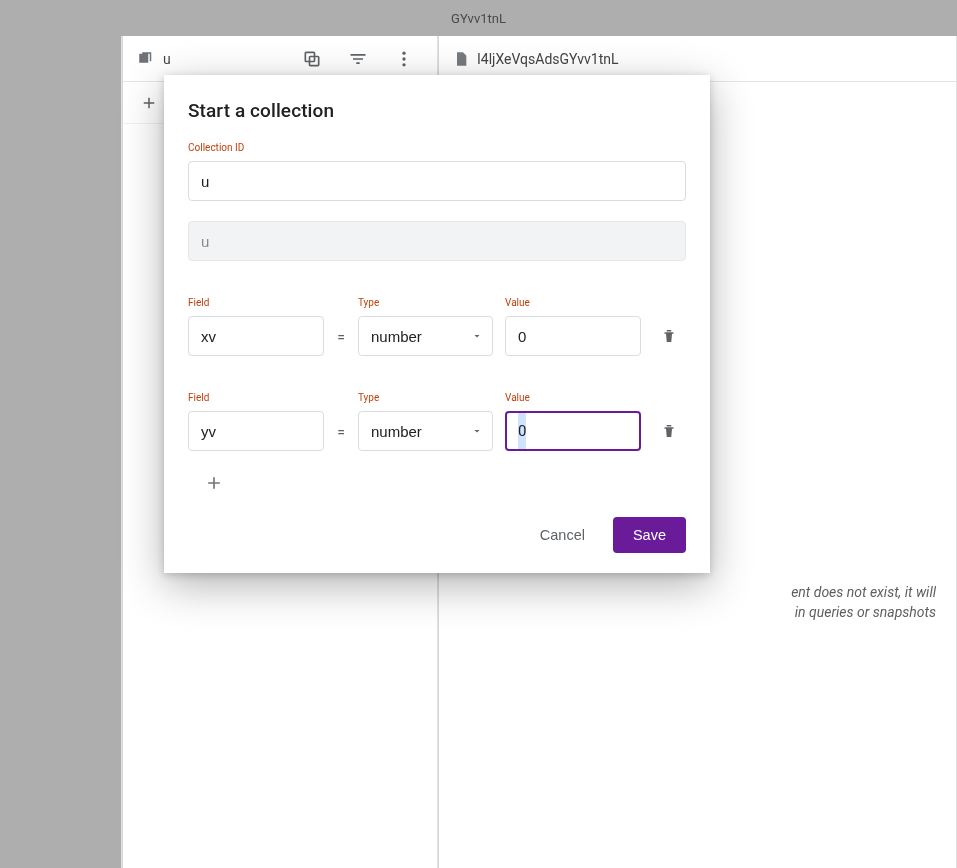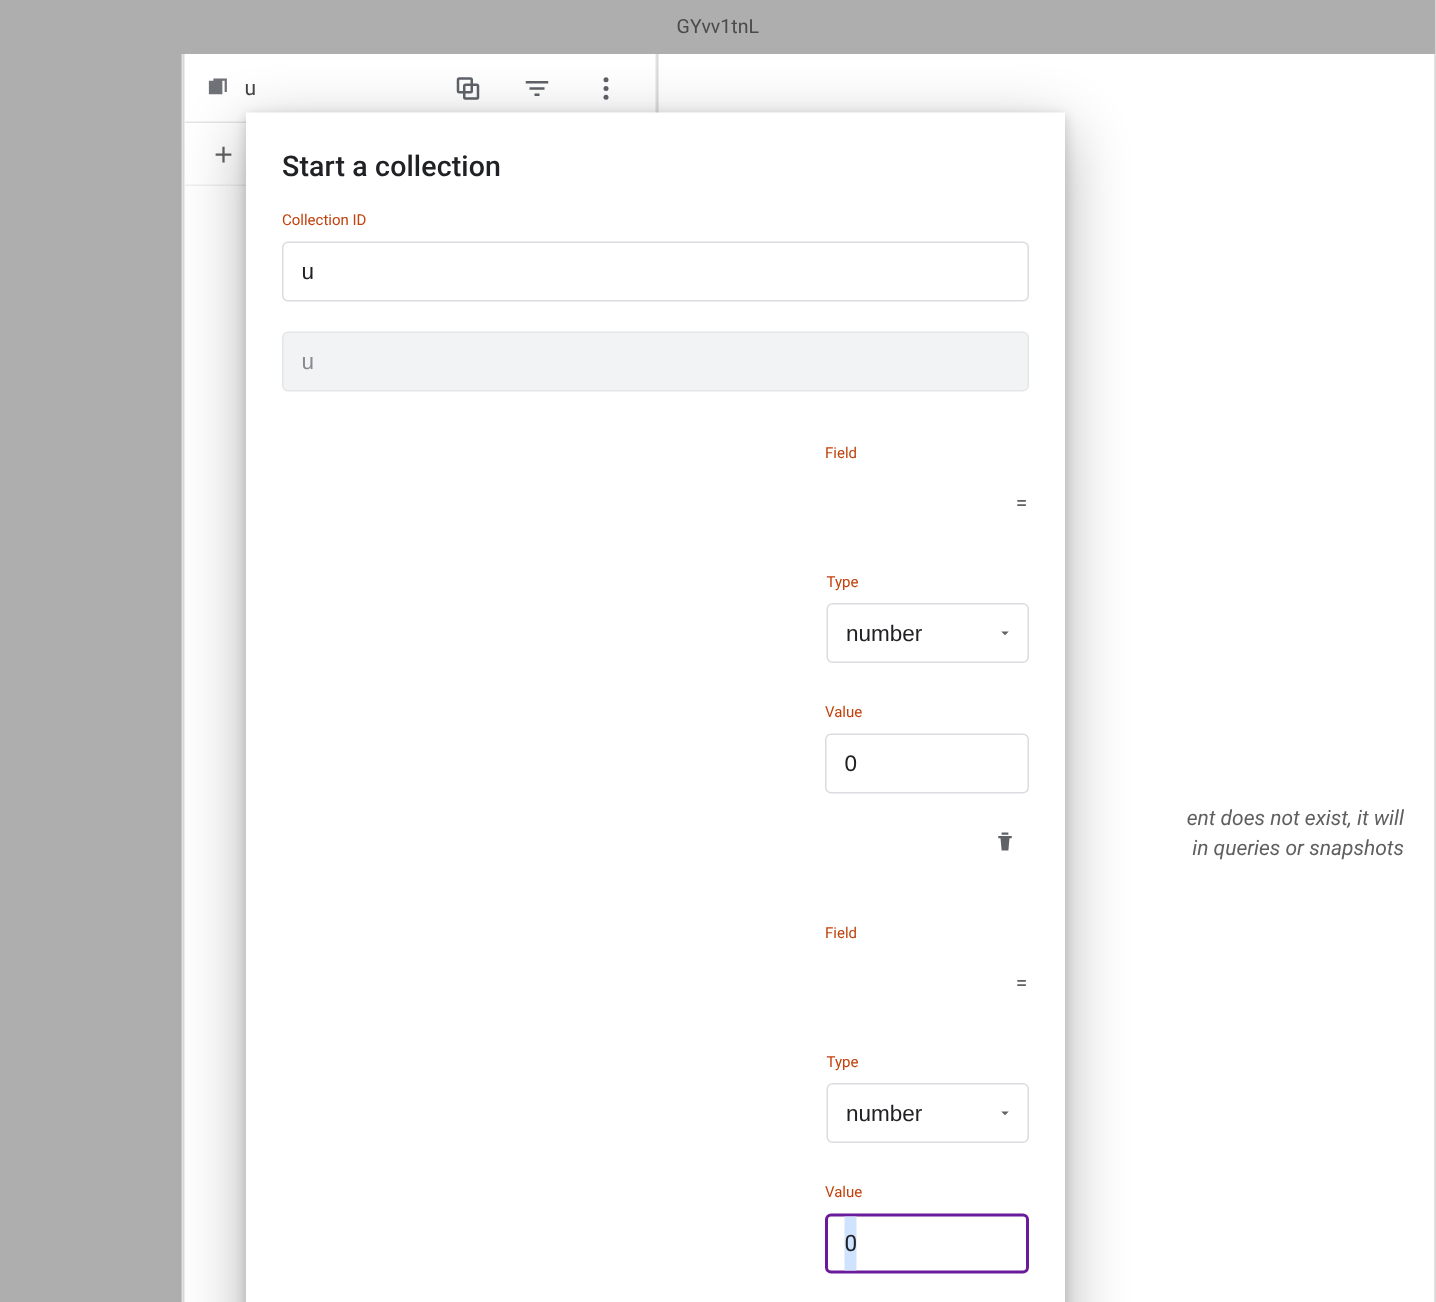--- a/index.html
+++ b/index.html
@@ -141,21 +141,20 @@
       background: #f1f3f4;
       color: #888b8e;
       border: 1px solid #e4e6e8;
     }
     .group { margin-bottom: 20px; }
     .field-row {
       display: flex;
       align-items: flex-end;
       gap: 12px;
       margin-bottom: 20px;
-      flex-direction: column;
     }
     .col-field { width: 136px; }
     .col-type  { width: 135px; }
     .col-value { width: 136px; }
     .eqsign {
       color: #616161;
       font-size: 14px;
       padding-bottom: 11px;
       width: 10px;
       text-align: center;
@@ -277,20 +276,28 @@
     <div class="subrow">
       <span class="addbtn">
         <svg width="18" height="18" viewBox="0 0 24 24" fill="#616161">
             <path d="M11 5h2v14h-2z M5 11h14v2H5z"></path>
           </svg>
       </span>
     </div>
   </div>
 
   <div class="panel panel-right">
+    <div class="panel-header">
+      <span>
+        <svg width="16" height="18" viewBox="0 0 24 24" fill="#5f6368">
+            <path d="M6 2h9l5 5v15H6z" opacity="0.85"></path>
+          </svg>
+      </span>
+      <span>I4ljXeVqsAdsGYvv1tnL</span>
+    </div>
     <div class="doc-message" style="padding-top:500px; text-align:right; padding-right:20px;">
       <div>ent does not exist, it will</div>
       <div> in queries or snapshots</div>
     </div>
   </div>
 </div>
 
 <div class="overlay">
   <div class="modal">
     <div class="modal-title">Start a collection</div>
@@ -303,20 +310,21 @@
     <div class="group">
       <input class="textinput disabled" type="text" disabled="" value="u" style="">
     </div>
 
     <div class="group">
     </div>
 
     <div class="field-row">
       <div class="col-field">
         <label class="formlabel">Field</label>
+        <input class="textinput" type="text" value="xv" style="">
       </div>
       <div class="eqsign">=</div>
       <div class="col-type">
         <label class="formlabel">Type</label>
         <div class="select-wrap">
           <input class="textinput" type="text" readonly="" value="number" style="">
           <span class="caret">
             <svg width="12" height="12" viewBox="0 0 24 24" fill="#5f6368">
                 <path d="M7 10l5 5 5-5z"></path>
               </svg>
@@ -330,20 +338,21 @@
       <div class="delete-btn">
         <svg width="18" height="18" viewBox="0 0 24 24" fill="#5f6368">
             <path d="M6 7h12v2H6zM8 9h8l-1 11H9zM9 4h6v2H9z"></path>
           </svg>
       </div>
     </div>
 
     <div class="field-row">
       <div class="col-field">
         <label class="formlabel">Field</label>
+        <input class="textinput" type="text" value="yv" style="">
       </div>
       <div class="eqsign">=</div>
       <div class="col-type">
         <label class="formlabel">Type</label>
         <div class="select-wrap">
           <input class="textinput" type="text" readonly="" value="number" style="">
           <span class="caret">
             <svg width="12" height="12" viewBox="0 0 24 24" fill="#5f6368">
                 <path d="M7 10l5 5 5-5z"></path>
               </svg>
@@ -362,14 +371,18 @@
           </svg>
       </div>
     </div>
 
     <div class="add-field">
       <svg width="20" height="20" viewBox="0 0 24 24" fill="#757575">
           <path d="M11 5h2v14h-2z M5 11h14v2H5z"></path>
         </svg>
     </div>
 
+    <div class="actions">
+      <button class="btn btn-text">Cancel</button>
+      <button class="btn btn-primary">Save</button>
+    </div>
   </div>
 </div>
 
 </body></html>

